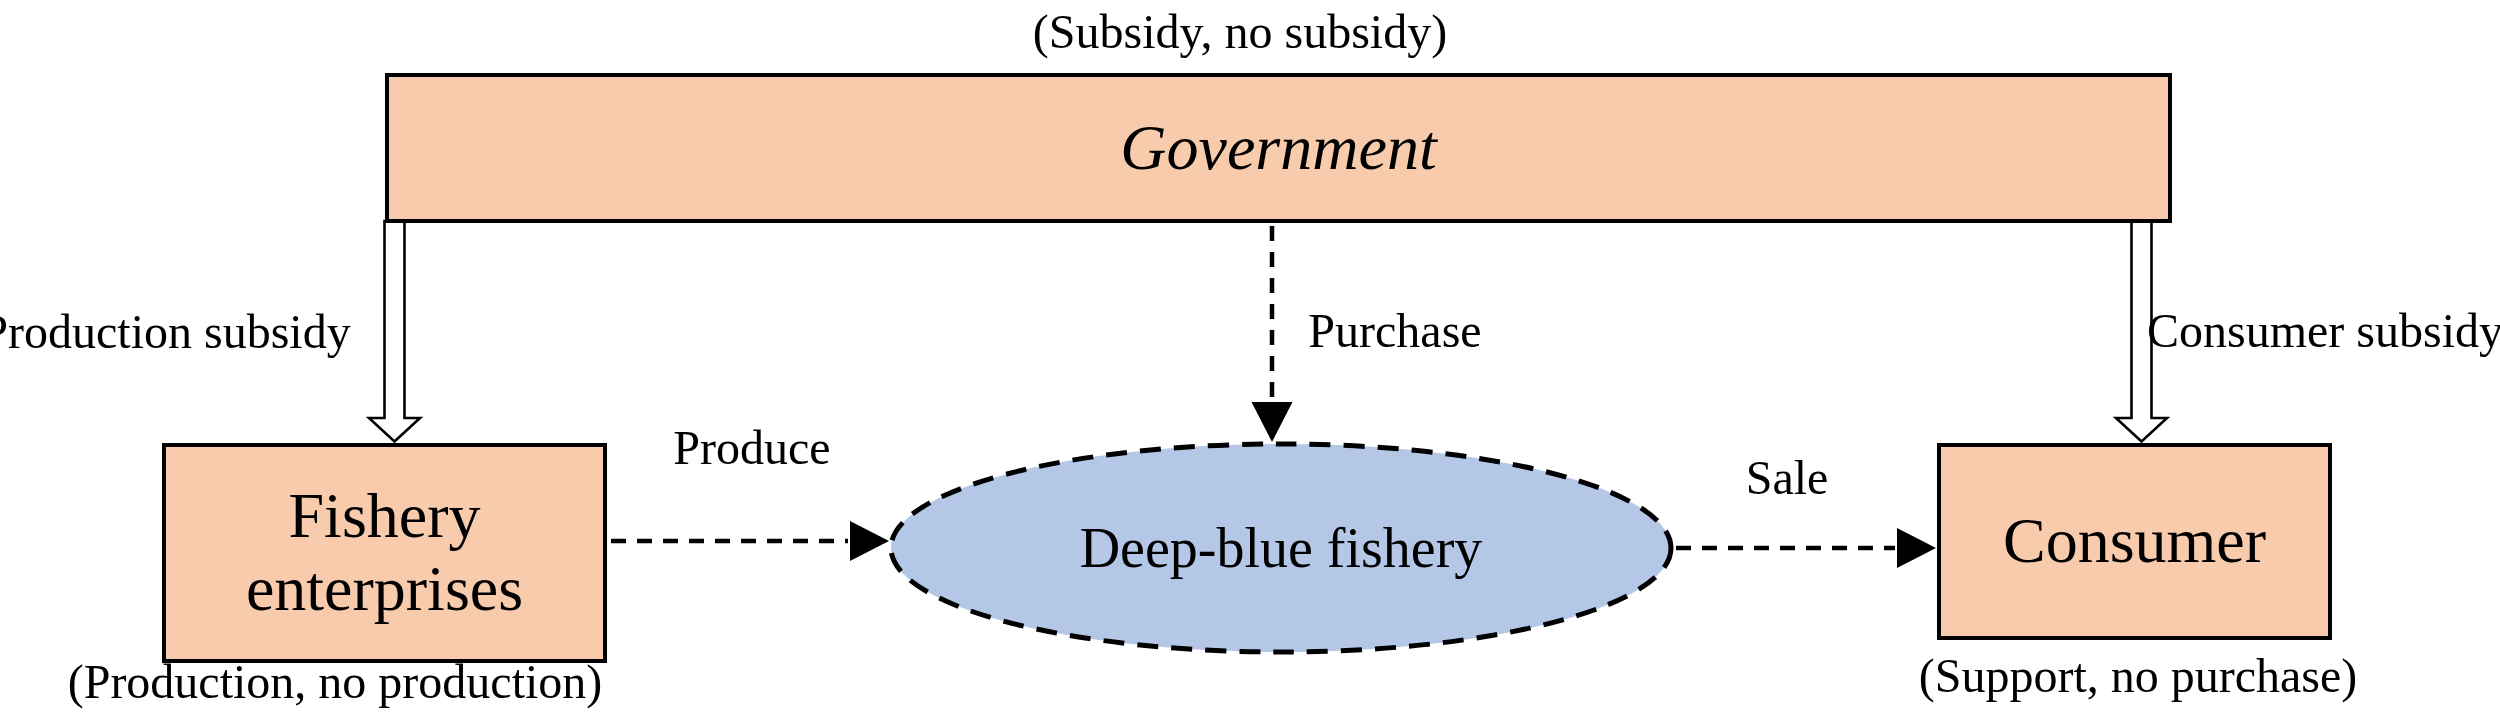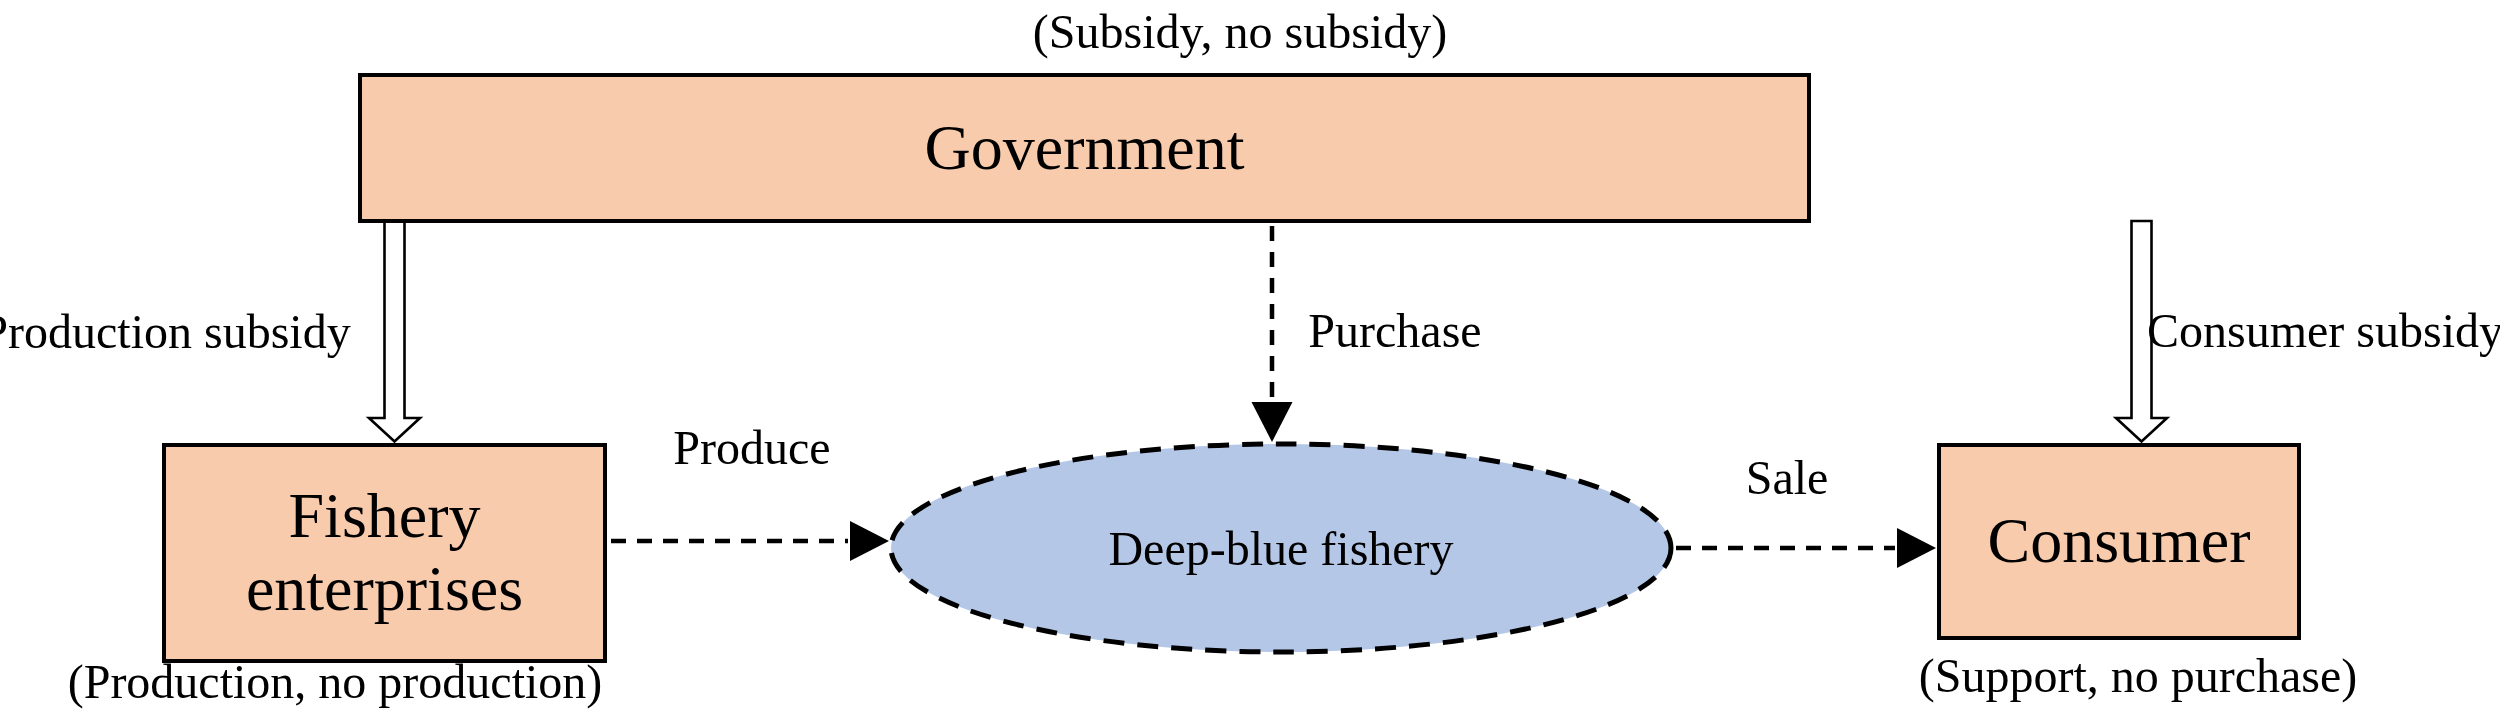--- a/index.html
+++ b/index.html
@@ -14,27 +14,27 @@
   #connector-layer{position:absolute;left:0;top:0;width:2500px;height:721px;}
   .node{
     position:absolute;
     box-sizing:border-box;
     background:#F8CBAD;
     border:4px solid #000000;
     display:flex;align-items:center;justify-content:center;
     text-align:center;
     font-size:64px;line-height:1.14;
   }
-  #node-government{left:358px;top:73px;width:1453px;height:150px;}
+  #node-government{left:385px;top:73px;width:1787px;height:150px;font-style:italic;}
   #node-fishery{left:162px;top:443px;width:445px;height:220px;padding:0 10px;}
-  #node-consumer{left:1937px;top:443px;width:364px;height:197px;}
+  #node-consumer{left:1937px;top:443px;width:395px;height:197px;}
   #node-ellipse-label{
     position:absolute;left:931px;top:443px;width:700px;height:210px;
     display:flex;align-items:center;justify-content:center;
-    font-size:48px;background:transparent;border:none;
+    font-size:56px;background:transparent;border:none;
   }
   .flabel{
     position:absolute;
     font-size:48px;line-height:1.15;
     white-space:nowrap;
     transform:translateX(-50%);
     text-align:right;
   }
   #label-subsidy-top{left:1240px;top:4px;}
   #label-production-subsidy{left:166px;top:304px;}

